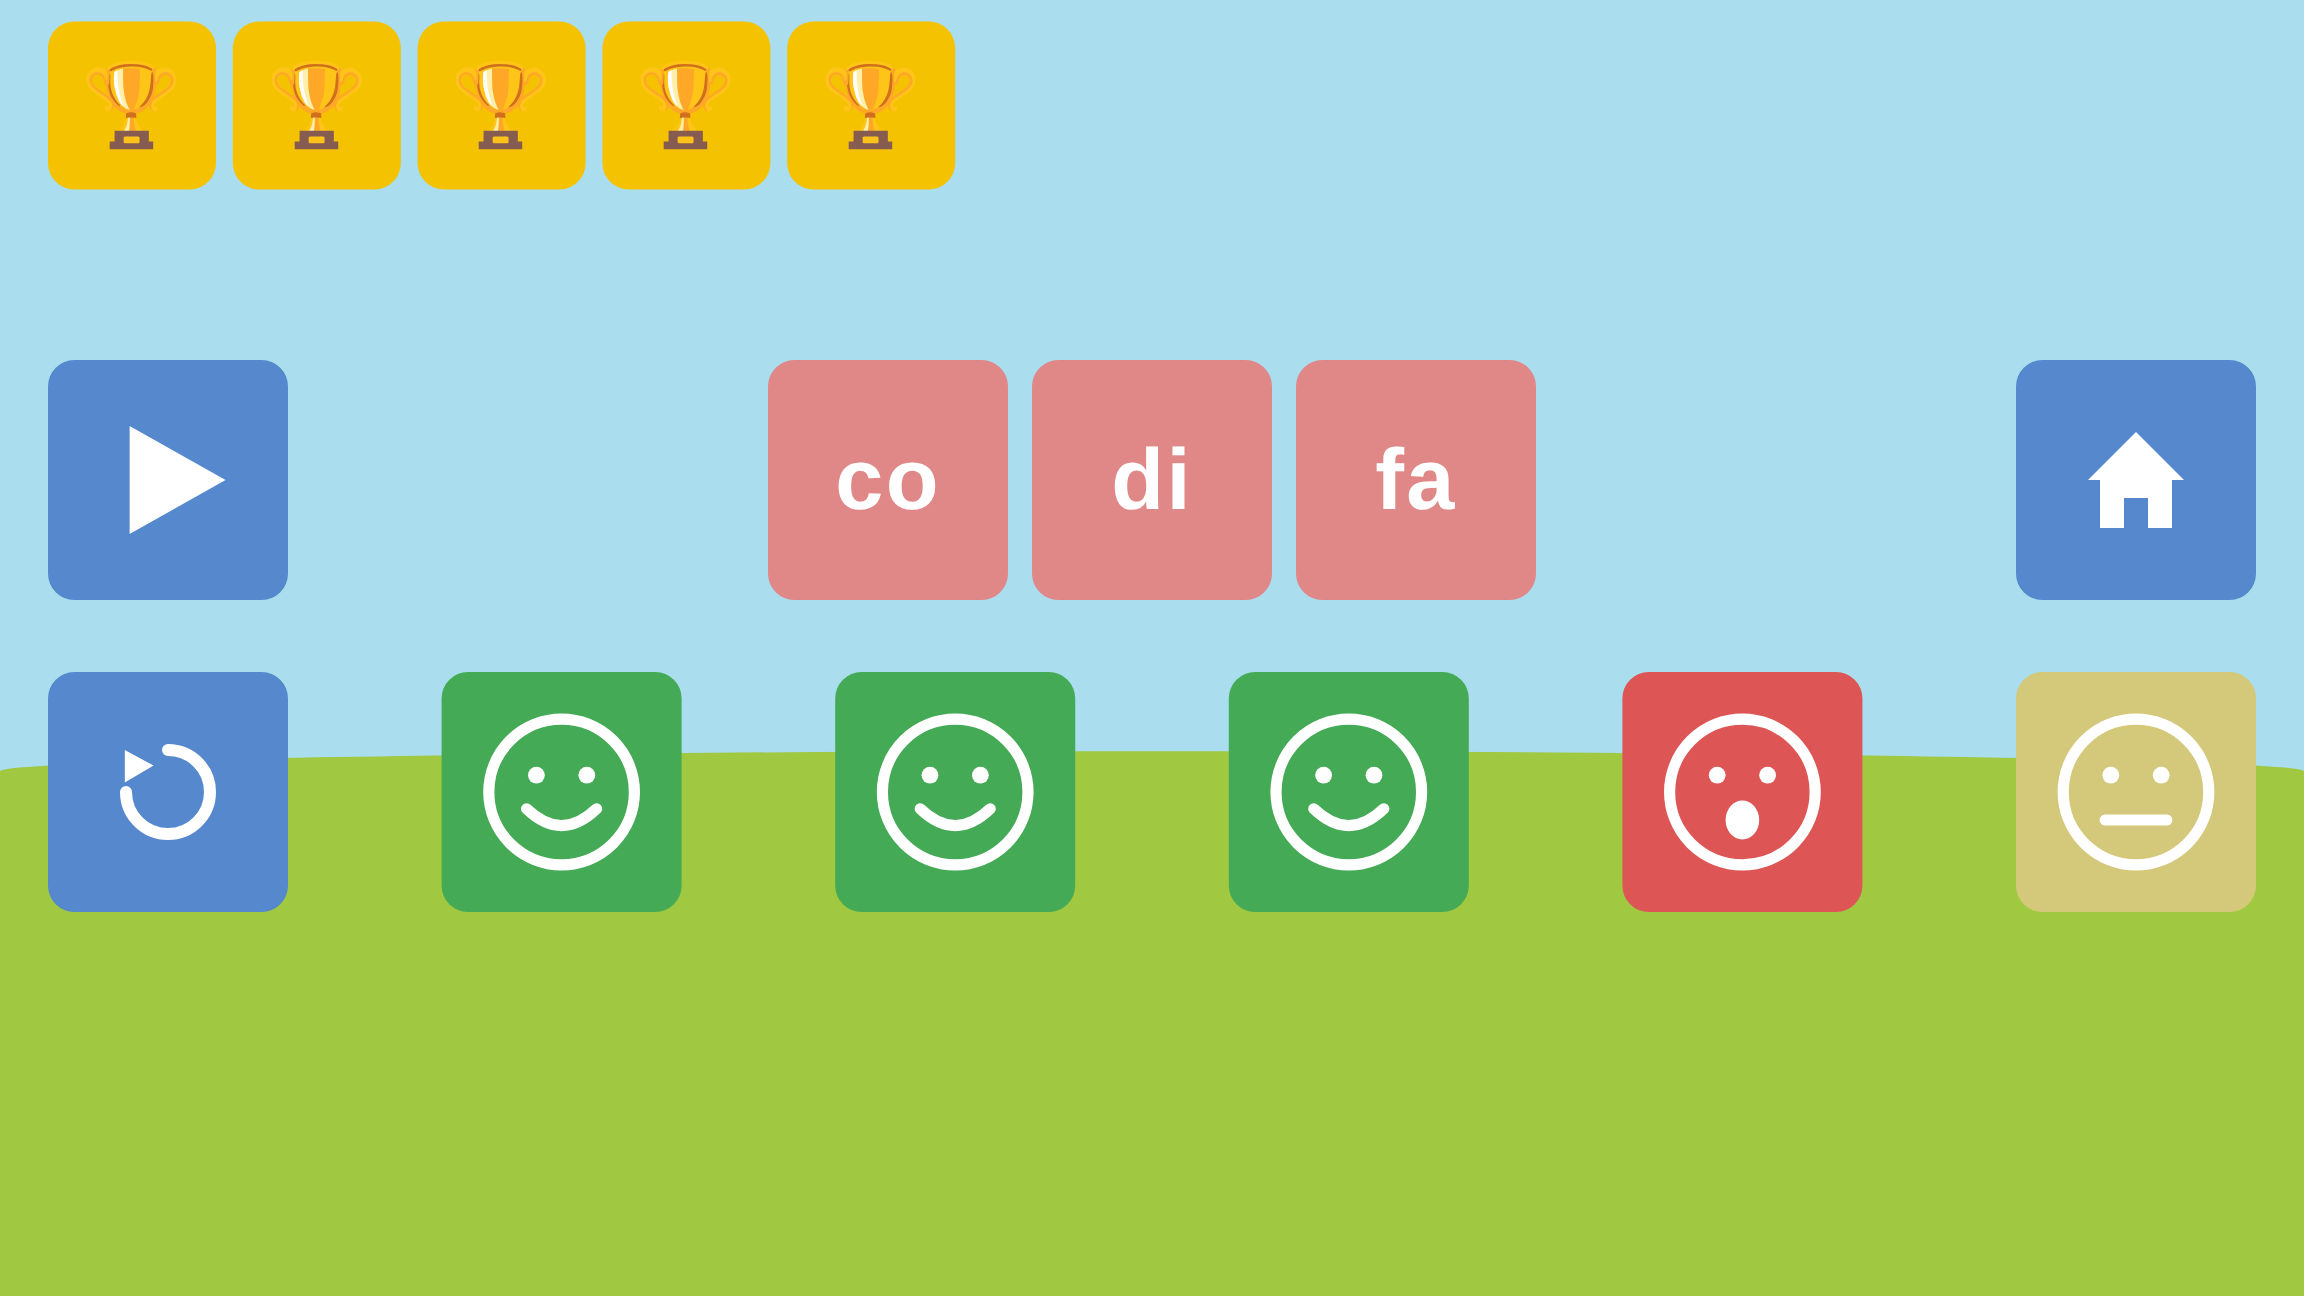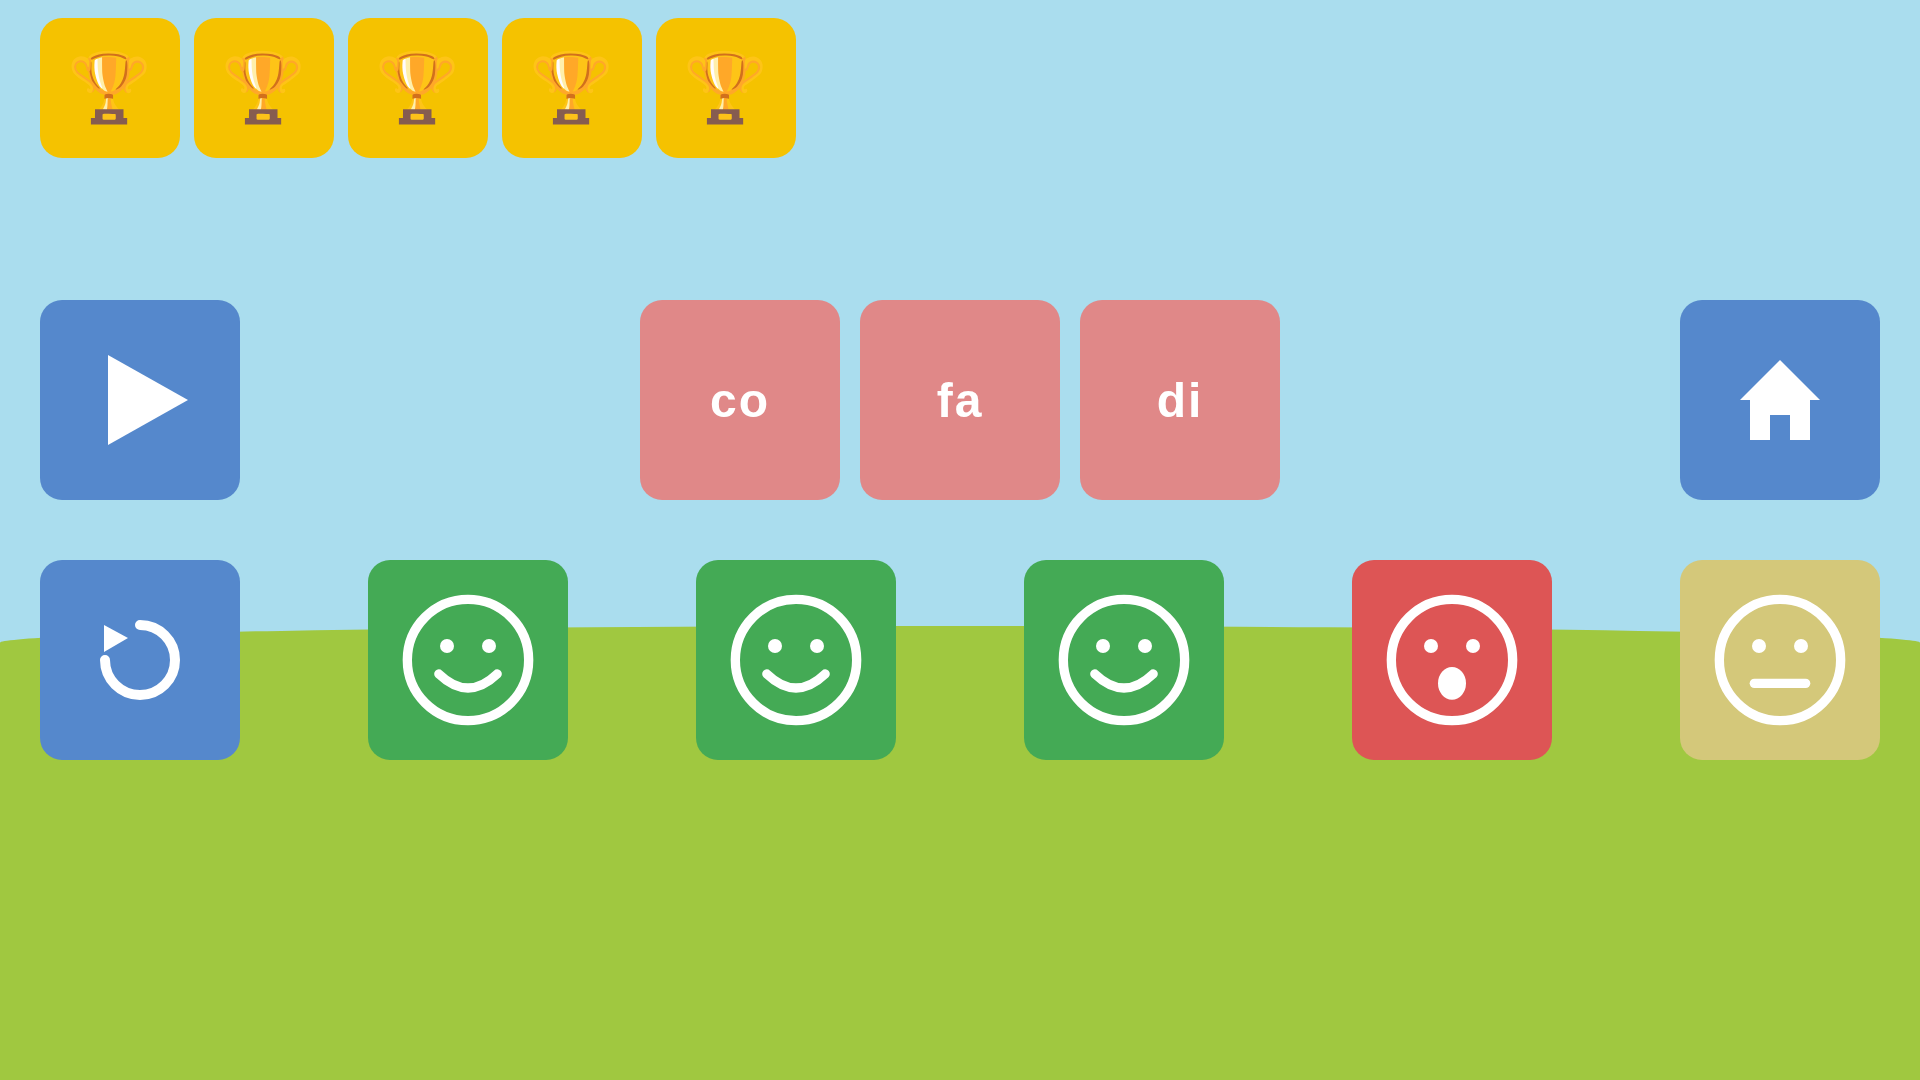--- a/index.html
+++ b/index.html
@@ -94,21 +94,21 @@
       height: 200px;
       background-color: #e08888;
       border-radius: 22px;
       display: flex;
       align-items: center;
       justify-content: center;
     }
 
     .syllable-text {
       color: white;
-      font-size: 48px;
+      font-size: 72px;
       font-weight: 600;
       letter-spacing: 2px;
     }
 
     
     .bottom-row {
       display: flex;
       flex-direction: row;
       align-items: center;
       position: absolute;
@@ -210,24 +210,24 @@
 
     <div class="blue-tile">
       <div class="triangle-play"></div>
     </div>
 
     <div class="syllable-group">
       <div class="syllable-tile">
         <span class="syllable-text">co</span>
       </div>
       <div class="syllable-tile">
-        <span class="syllable-text">fa</span>
+        <span class="syllable-text">di</span>
       </div>
       <div class="syllable-tile">
-        <span class="syllable-text">di</span>
+        <span class="syllable-text">fa</span>
       </div>
     </div>
 
     <div class="blue-tile">
       <svg class="home-svg" viewBox="0 0 100 100" xmlns="http://www.w3.org/2000/svg">
         <polygon points="50,10 10,50 20,50 20,90 40,90 40,65 60,65 60,90 80,90 80,50 90,50" fill="white"></polygon>
       </svg>
     </div>
   </div>
 

